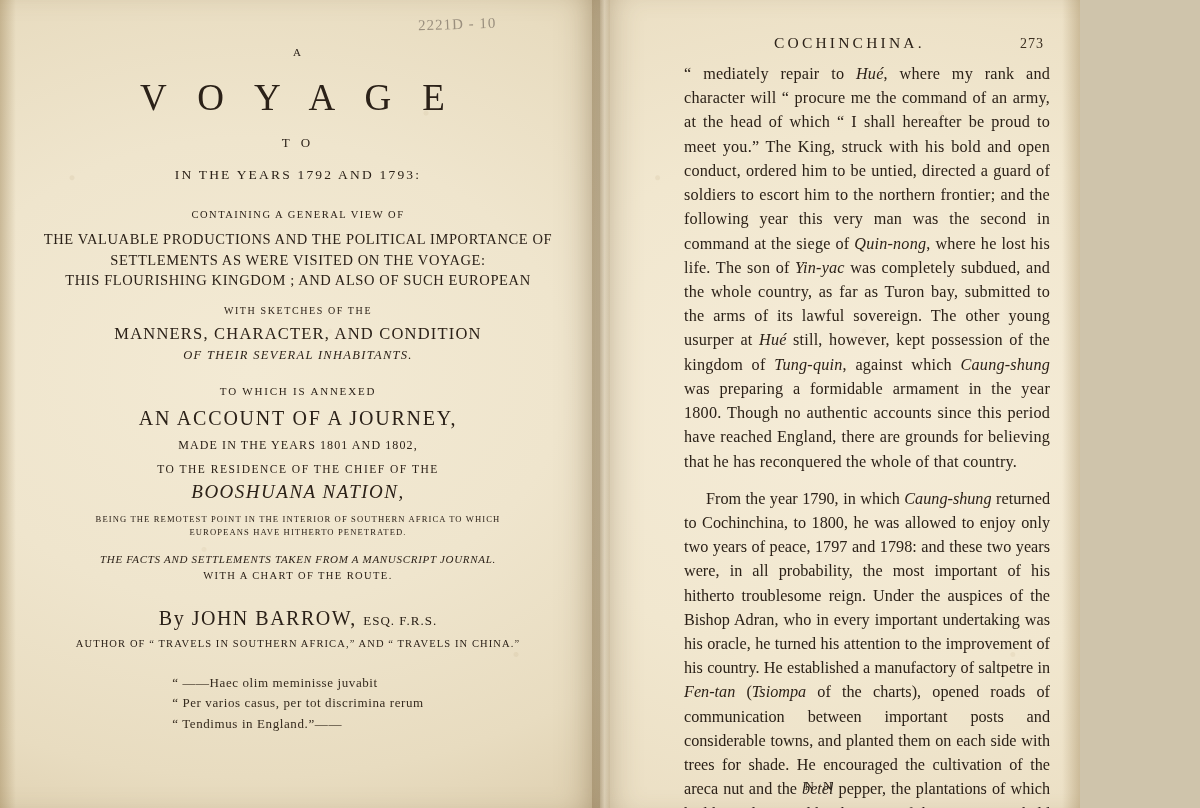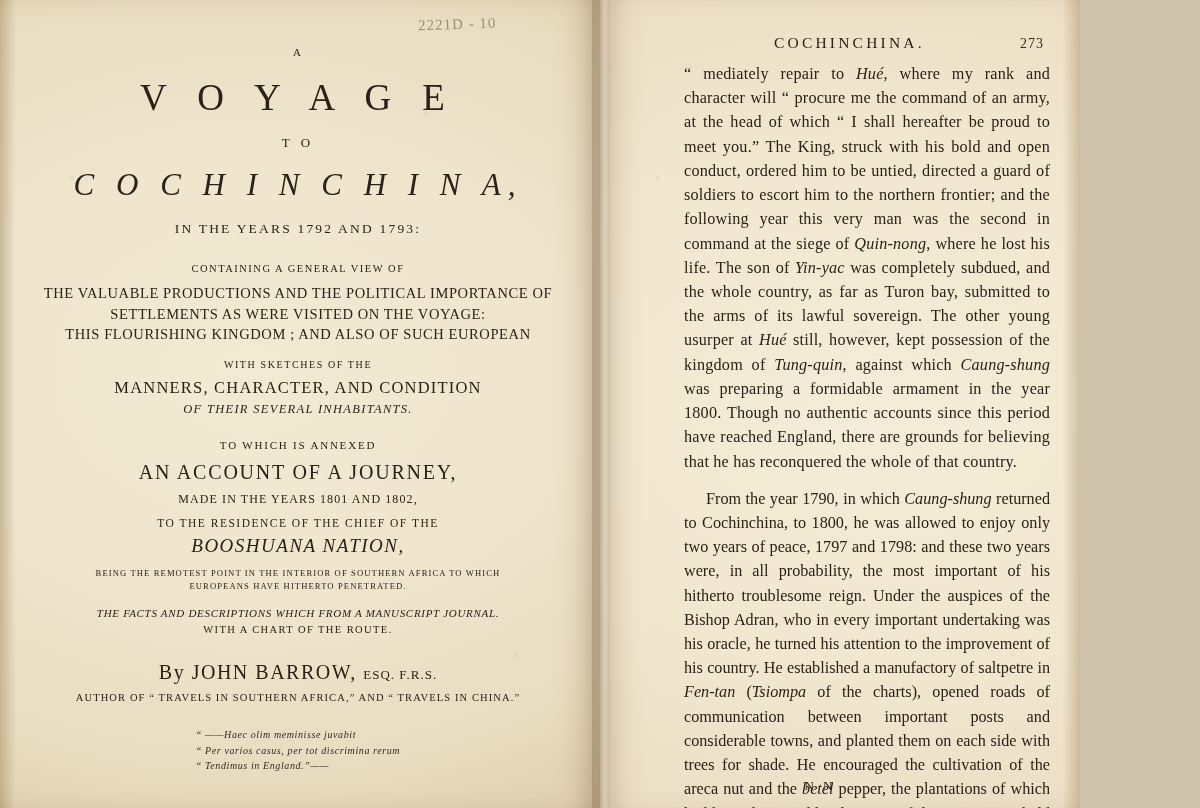--- a/index.html
+++ b/index.html
@@ -193,24 +193,23 @@
     letter-spacing: 1px;
   }
   .t-authorof {
     font-size: 10.5px;
     letter-spacing: 1.1px;
     margin-bottom: 24px;
   }
   .epigraph {
     display: inline-block;
     text-align: left;
-    font-size: 10px;
+    font-size: 13px;
     line-height: 1.55;
     letter-spacing: 0.6px;
-    font-style: italic;
     margin-bottom: 28px;
     color: #352a1e;
   }
   .epigraph div { white-space: nowrap; }
 
   
   .rp-head {
     position: absolute;
     left: 80px;
     right: 36px;
@@ -269,21 +268,20 @@
   <div class="page-left">
     <div class="grain"></div>
     <div class="edge-left"></div>
 
     <div class="pencil-note">2221D - 10</div>
 
     <div class="title-wrap">
       <div class="t-a">A</div>
       <div class="t-voyage">V O Y A G E</div>
       <div class="t-to">T O</div>
-      <div class="t-cochin">C O C H I N C H I N A,</div>
       <div class="t-years">IN THE YEARS 1792 AND 1793:</div>
 
       <div class="t-containing">CONTAINING A GENERAL VIEW OF</div>
       <div class="t-valuable">
         <div>THE VALUABLE PRODUCTIONS AND THE POLITICAL IMPORTANCE OF</div>
         <div>SETTLEMENTS AS WERE VISITED ON THE VOYAGE:</div>
         <div>THIS FLOURISHING KINGDOM ; AND ALSO OF SUCH EUROPEAN</div>
       </div>
 
       <div class="t-sketches">WITH SKETCHES OF THE</div>
@@ -292,21 +290,21 @@
 
       <div class="t-annexed">TO WHICH IS ANNEXED</div>
       <div class="t-account">AN ACCOUNT OF A JOURNEY,</div>
       <div class="t-made">MADE IN THE YEARS 1801 AND 1802,</div>
       <div class="t-residence">TO THE RESIDENCE OF THE CHIEF OF THE</div>
       <div class="t-boo">BOOSHUANA NATION,</div>
       <div class="t-being">
         <div>BEING THE REMOTEST POINT IN THE INTERIOR OF SOUTHERN AFRICA TO WHICH</div>
         <div>EUROPEANS HAVE HITHERTO PENETRATED.</div>
       </div>
-      <div class="t-facts">THE FACTS AND DESCRIPTIONS WHICH FROM A MANUSCRIPT JOURNAL.</div>
+      <div class="t-facts">THE FACTS AND SETTLEMENTS TAKEN FROM A MANUSCRIPT JOURNAL.</div>
       <div class="t-chart">WITH A CHART OF THE ROUTE.</div>
 
       <div class="t-author">
         <span>By JOHN BARROW,</span>
         <span class="small">ESQ. F.R.S.</span>
       </div>
       <div class="t-authorof">AUTHOR OF “ TRAVELS IN SOUTHERN AFRICA,” AND “ TRAVELS IN CHINA.”</div>
 
       <div class="epigraph">
         <div>“ ——Haec olim meminisse juvabit</div>

